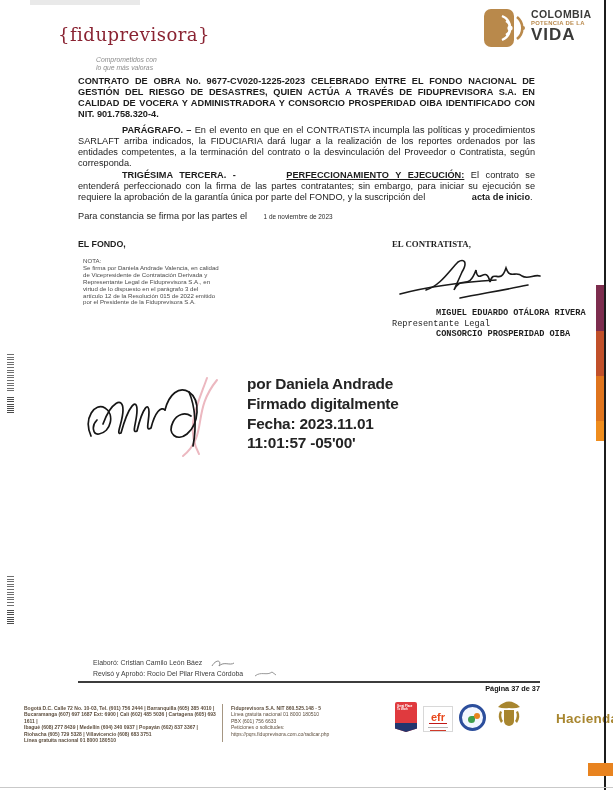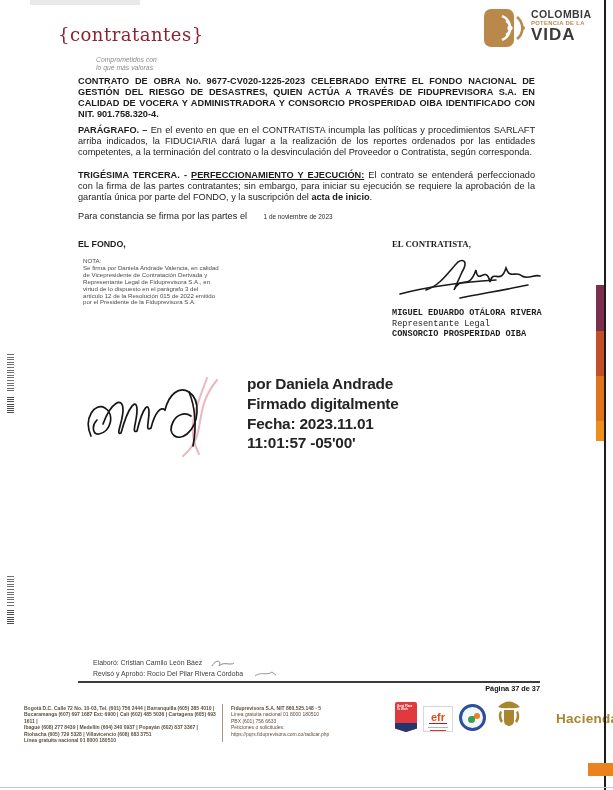--- a/index.html
+++ b/index.html
@@ -1,19 +1,19 @@
 <!DOCTYPE html>
 <html><head>
 <meta charset="utf-8">
 <style>
   html,body{margin:0;padding:0;background:#ffffff;}
   .page{position:relative;width:613px;height:790px;background:#ffffff;
         font-family:"Liberation Sans",sans-serif;color:#1f1f1f;overflow:hidden;}
   .abs{position:absolute;}
-  .b{font-weight:bold;}
+  .b{font-weight:bold;margin-left:44px;}
   .u{text-decoration:underline;}
   .just{text-align:justify;}
   .doc{font-size:9.2px;line-height:10.9px;color:#1c1c1c;}
   .small-date{font-size:6.4px;color:#2a2a2a;}
   .party{font-size:8.8px;font-weight:bold;}
   .nota{font-size:6.1px;line-height:6.9px;color:#4a4a4a;}
   .sig{font-size:8.6px;line-height:10.7px;}
   .sig div{white-space:nowrap;}
   .digital{font-size:15.4px;line-height:19.8px;font-weight:600;color:#242424;letter-spacing:-0.2px;}
   .signoff{font-size:6.9px;line-height:10.5px;color:#3a3a3a;}
@@ -41,21 +41,21 @@
   .seal .o{position:absolute;left:12px;top:6px;width:6px;height:6px;border-radius:50%;background:#e8831f;}
   .hac-text{font-size:13.5px;font-weight:bold;color:#a8862f;letter-spacing:0.3px;padding-left:28px;}
 </style>
 </head>
 <body>
 
 <div class="page">
 
   <div class="abs" style="left:30px;top:0;width:110px;height:5px;background:#e9e9e9;"></div>
 
-  <div class="abs logo-fidu" style="left:58px;top:24px;">{contratantes}</div>
+  <div class="abs logo-fidu" style="left:58px;top:24px;">{fiduprevisora}</div>
   <div class="abs tagline" style="left:96px;top:56px;">
     <div>Comprometidos con</div>
     <div>lo que más valoras</div>
   </div>
 
   <div class="abs" style="left:484px;top:8px;width:44px;height:40px;">
     <svg width="44" height="40" viewBox="0 0 44 40">
       <rect x="0" y="1" width="30" height="38" rx="7" fill="#b9894b"></rect>
       <circle cx="26" cy="20" r="2.6" fill="#ffffff"></circle>
       <path d="M22,13 A8,8 0 0 1 22,27" fill="none" stroke="#ffffff" stroke-width="2.4"></path>

